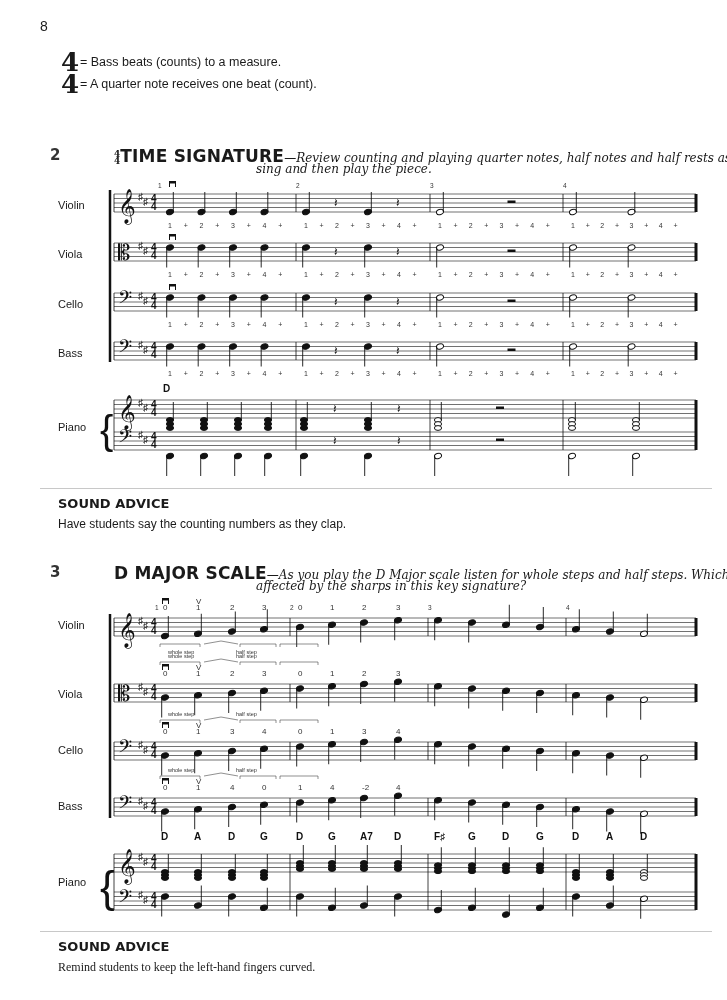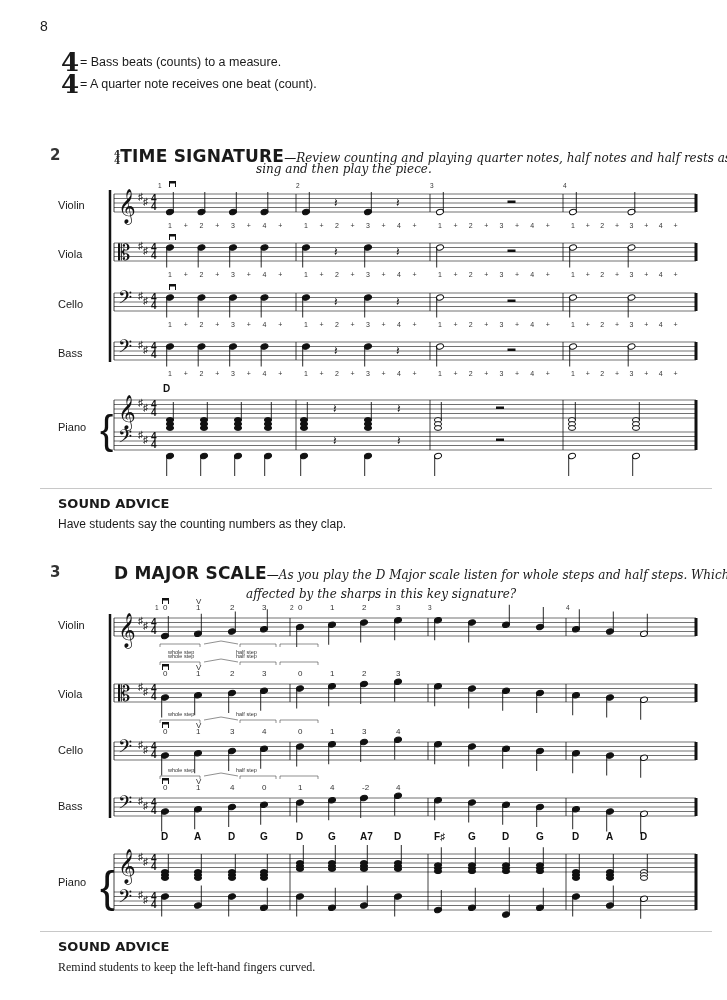--- a/index.html
+++ b/index.html
@@ -421,21 +421,21 @@
   </svg>
 
 <div class="abs divider" style="top:488px;"></div>
 <div class="abs advice-h" style="top:496px;">SOUND ADVICE</div>
 <div class="abs advice-t" style="top:517px;">Have students say the counting numbers as they clap.</div>
 
 <div class="abs ex-num" style="top:563px;">3</div>
 <div class="abs" style="left:114px; top:563px; width:600px; white-space:nowrap;">
   <span class="ex-title">D MAJOR SCALE</span><span class="ex-desc">—As you play the D Major scale listen for whole steps and half steps.  Which notes are</span>
 </div>
-<div class="abs ex-desc" style="left:246px; top:579px;margin-top:8px;">affected by the sharps in this key signature?</div>
+<div class="abs ex-desc" style="left:256px; top:579px;">affected by the sharps in this key signature?</div>
 
 <div class="abs inst" style="top:619px;">Violin</div>
 <div class="abs inst" style="top:688px;">Viola</div>
 <div class="abs inst" style="top:744px;">Cello</div>
 <div class="abs inst" style="top:800px;">Bass</div>
 <div class="abs inst" style="top:876px;">Piano</div>
 
 <svg class="abs" id="score3" style="left:0;top:592px;" width="727" height="340">
     <line x1="110" x2="110" y1="22" y2="226" stroke="#111" stroke-width="2.5"></line>
     <line x1="114" x2="696" y1="26" y2="26" stroke="#333" stroke-width="0.7"></line>

